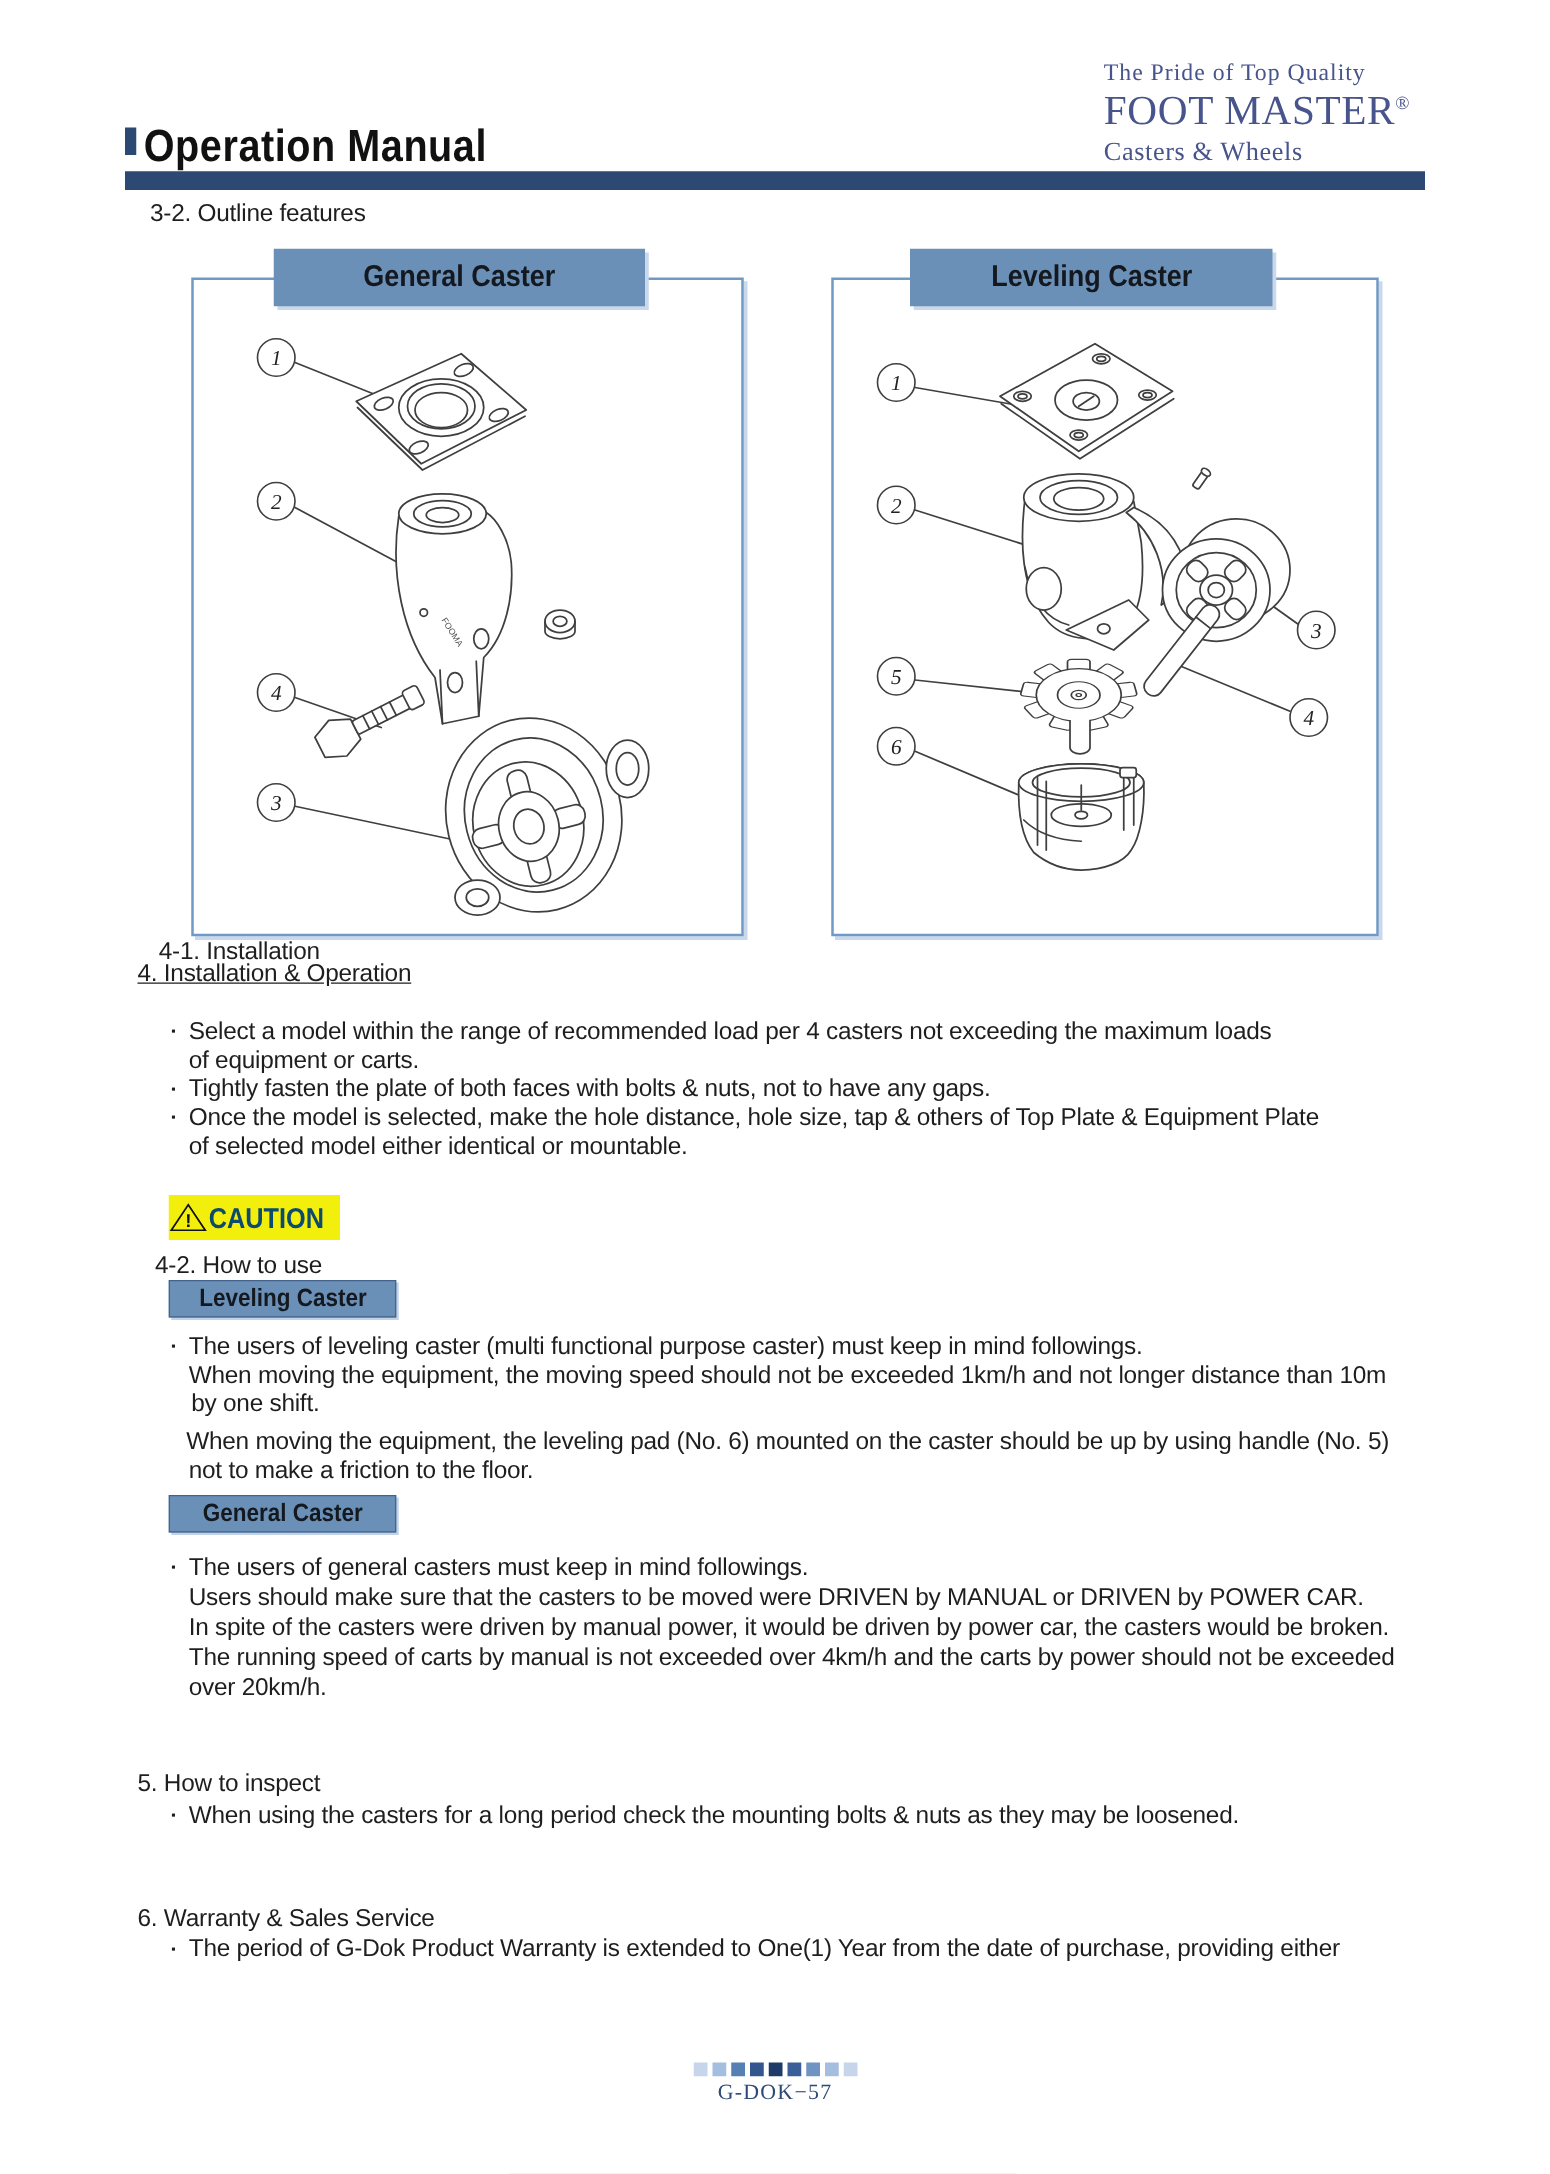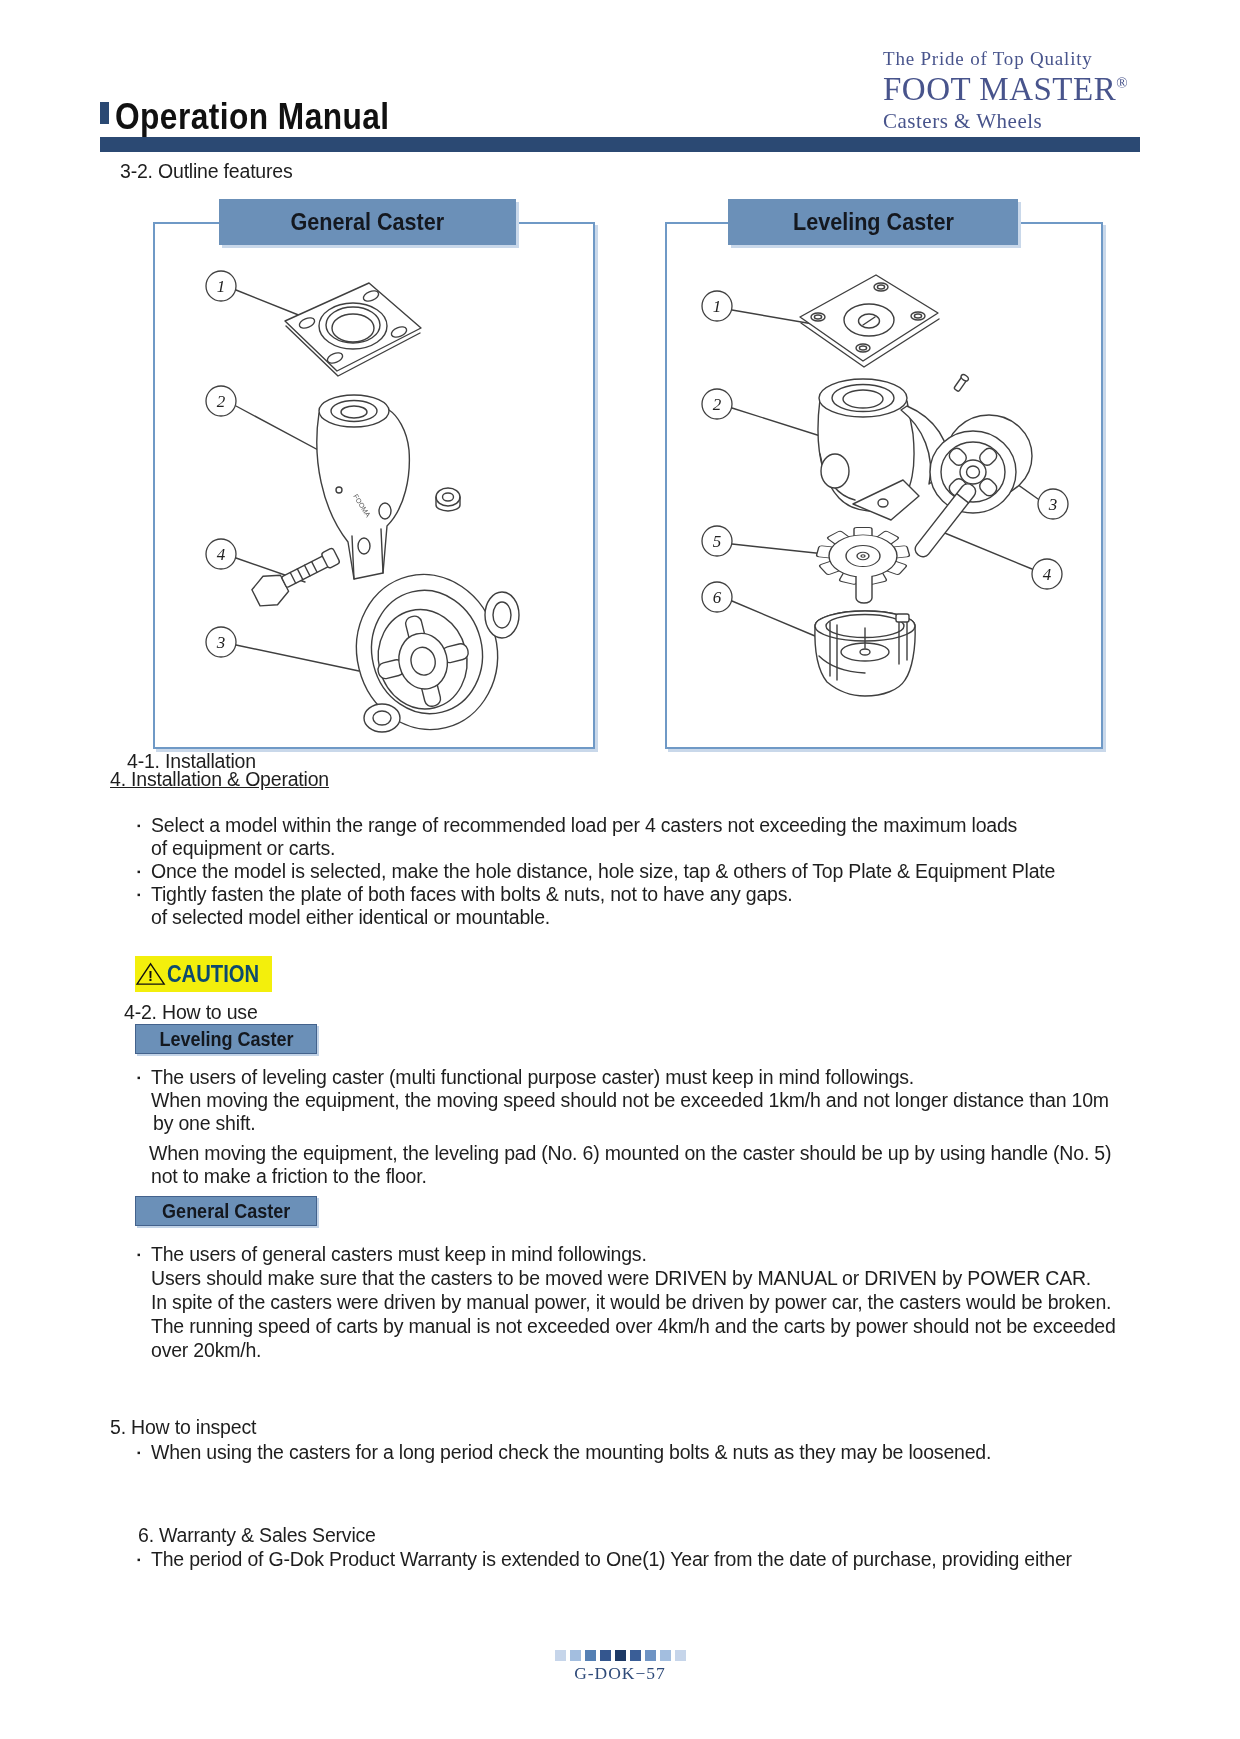--- a/index.html
+++ b/index.html
@@ -299,22 +299,22 @@
   </div>
   <div class="abs dtitle dtitle-right">
     <span class="condc">Leveling Caster</span>
   </div>
 
   <div class="abs body-text" style="left:110px;top:768px;text-decoration:underline;">4. Installation &amp; Operation</div>
   <div class="abs body-text" style="left:127px;top:750px;">4-1. Installation</div>
   <div class="abs body-text" style="left:137px;top:814px;">
     <div class="tline"><span class="sq">▪</span><span>Select a model within the range of recommended load per 4 casters not exceeding the maximum loads</span></div>
     <div class="tline" style="padding-left:14px;">of equipment or carts.</div>
+    <div class="tline"><span class="sq">▪</span><span>Tightly fasten the plate of both faces with bolts &amp; nuts, not to have any gaps.</span></div>
     <div class="tline"><span class="sq">▪</span><span>Once the model is selected, make the hole distance, hole size, tap &amp; others of Top Plate &amp; Equipment Plate</span></div>
-    <div class="tline"><span class="sq">▪</span><span>Tightly fasten the plate of both faces with bolts &amp; nuts, not to have any gaps.</span></div>
     <div class="tline" style="padding-left:14px;">of selected model either identical or mountable.</div>
   </div>
 
   <div class="abs caution">
     <svg width="46" height="34" viewBox="0 0 46 34">
       <polygon points="23,2 43,32 3,32" fill="none" stroke="#101010" stroke-width="2"></polygon>
       <text x="23" y="28" text-anchor="middle" font-family="Liberation Sans, sans-serif" font-weight="bold" font-size="22" fill="#101010">!</text>
     </svg>
     <span class="clabel"><span class="cond">CAUTION</span></span>
   </div>
@@ -342,21 +342,21 @@
     <div class="tline24" style="padding-left:14px;">In spite of the casters were driven by manual power, it would be driven by power car, the casters would be broken.</div>
     <div class="tline24" style="padding-left:14px;text-align:center;">The running speed of carts by manual is not exceeded over 4km/h and the carts by power should not be exceeded</div>
     <div class="tline24" style="padding-left:14px;">over 20km/h.</div>
   </div>
 
   <div class="abs body-text" style="left:110px;top:1416px;">5. How to inspect</div>
   <div class="abs body-text" style="left:137px;top:1441px;">
     <div class="tline"><span class="sq">▪</span><span>When using the casters for a long period check the mounting bolts &amp; nuts as they may be loosened.</span></div>
   </div>
 
-  <div class="abs body-text" style="left:110px;top:1524px;margin-left:28px;">6. Warranty &amp; Sales Service</div>
+  <div class="abs body-text" style="left:110px;top:1524px;">6. Warranty &amp; Sales Service</div>
   <div class="abs body-text" style="left:137px;top:1548px;">
     <div class="tline"><span class="sq">▪</span><span>The period of G-Dok Product Warranty is extended to One(1) Year from the date of purchase, providing either</span></div>
   </div>
 
   <div class="abs footer-squares">
     <span class="fsq" style="background: rgb(198, 213, 234);"></span>
     <span class="fsq" style="background: rgb(163, 190, 223);"></span>
     <span class="fsq" style="background: rgb(85, 128, 180);"></span>
     <span class="fsq" style="background: rgb(52, 86, 142);"></span>
     <span class="fsq" style="background: rgb(30, 58, 102);"></span>

